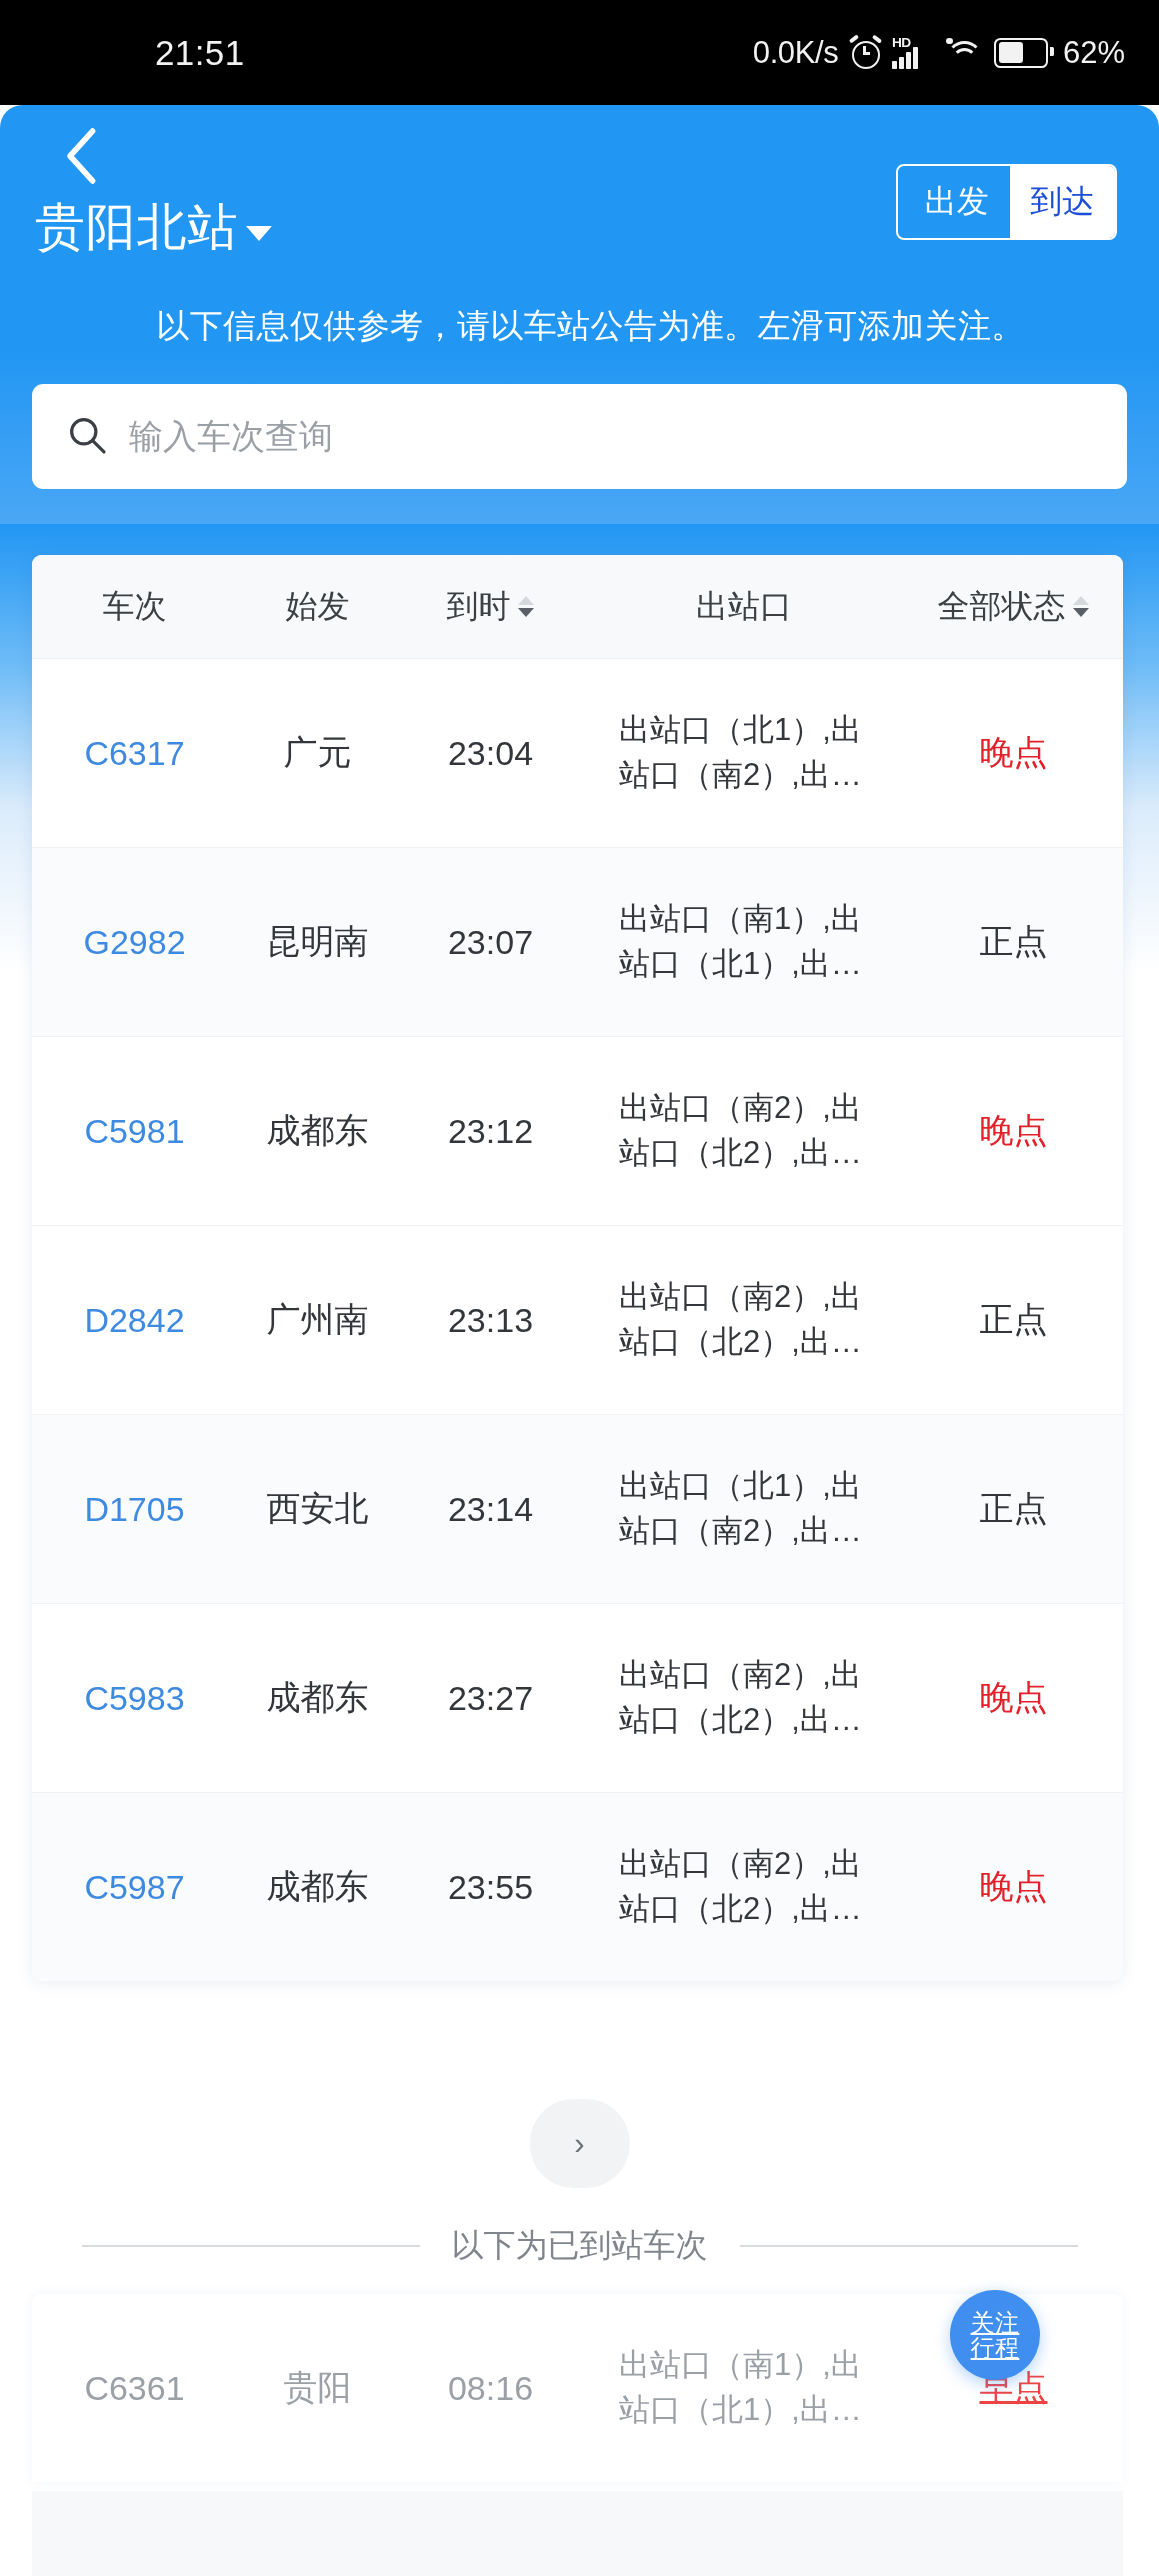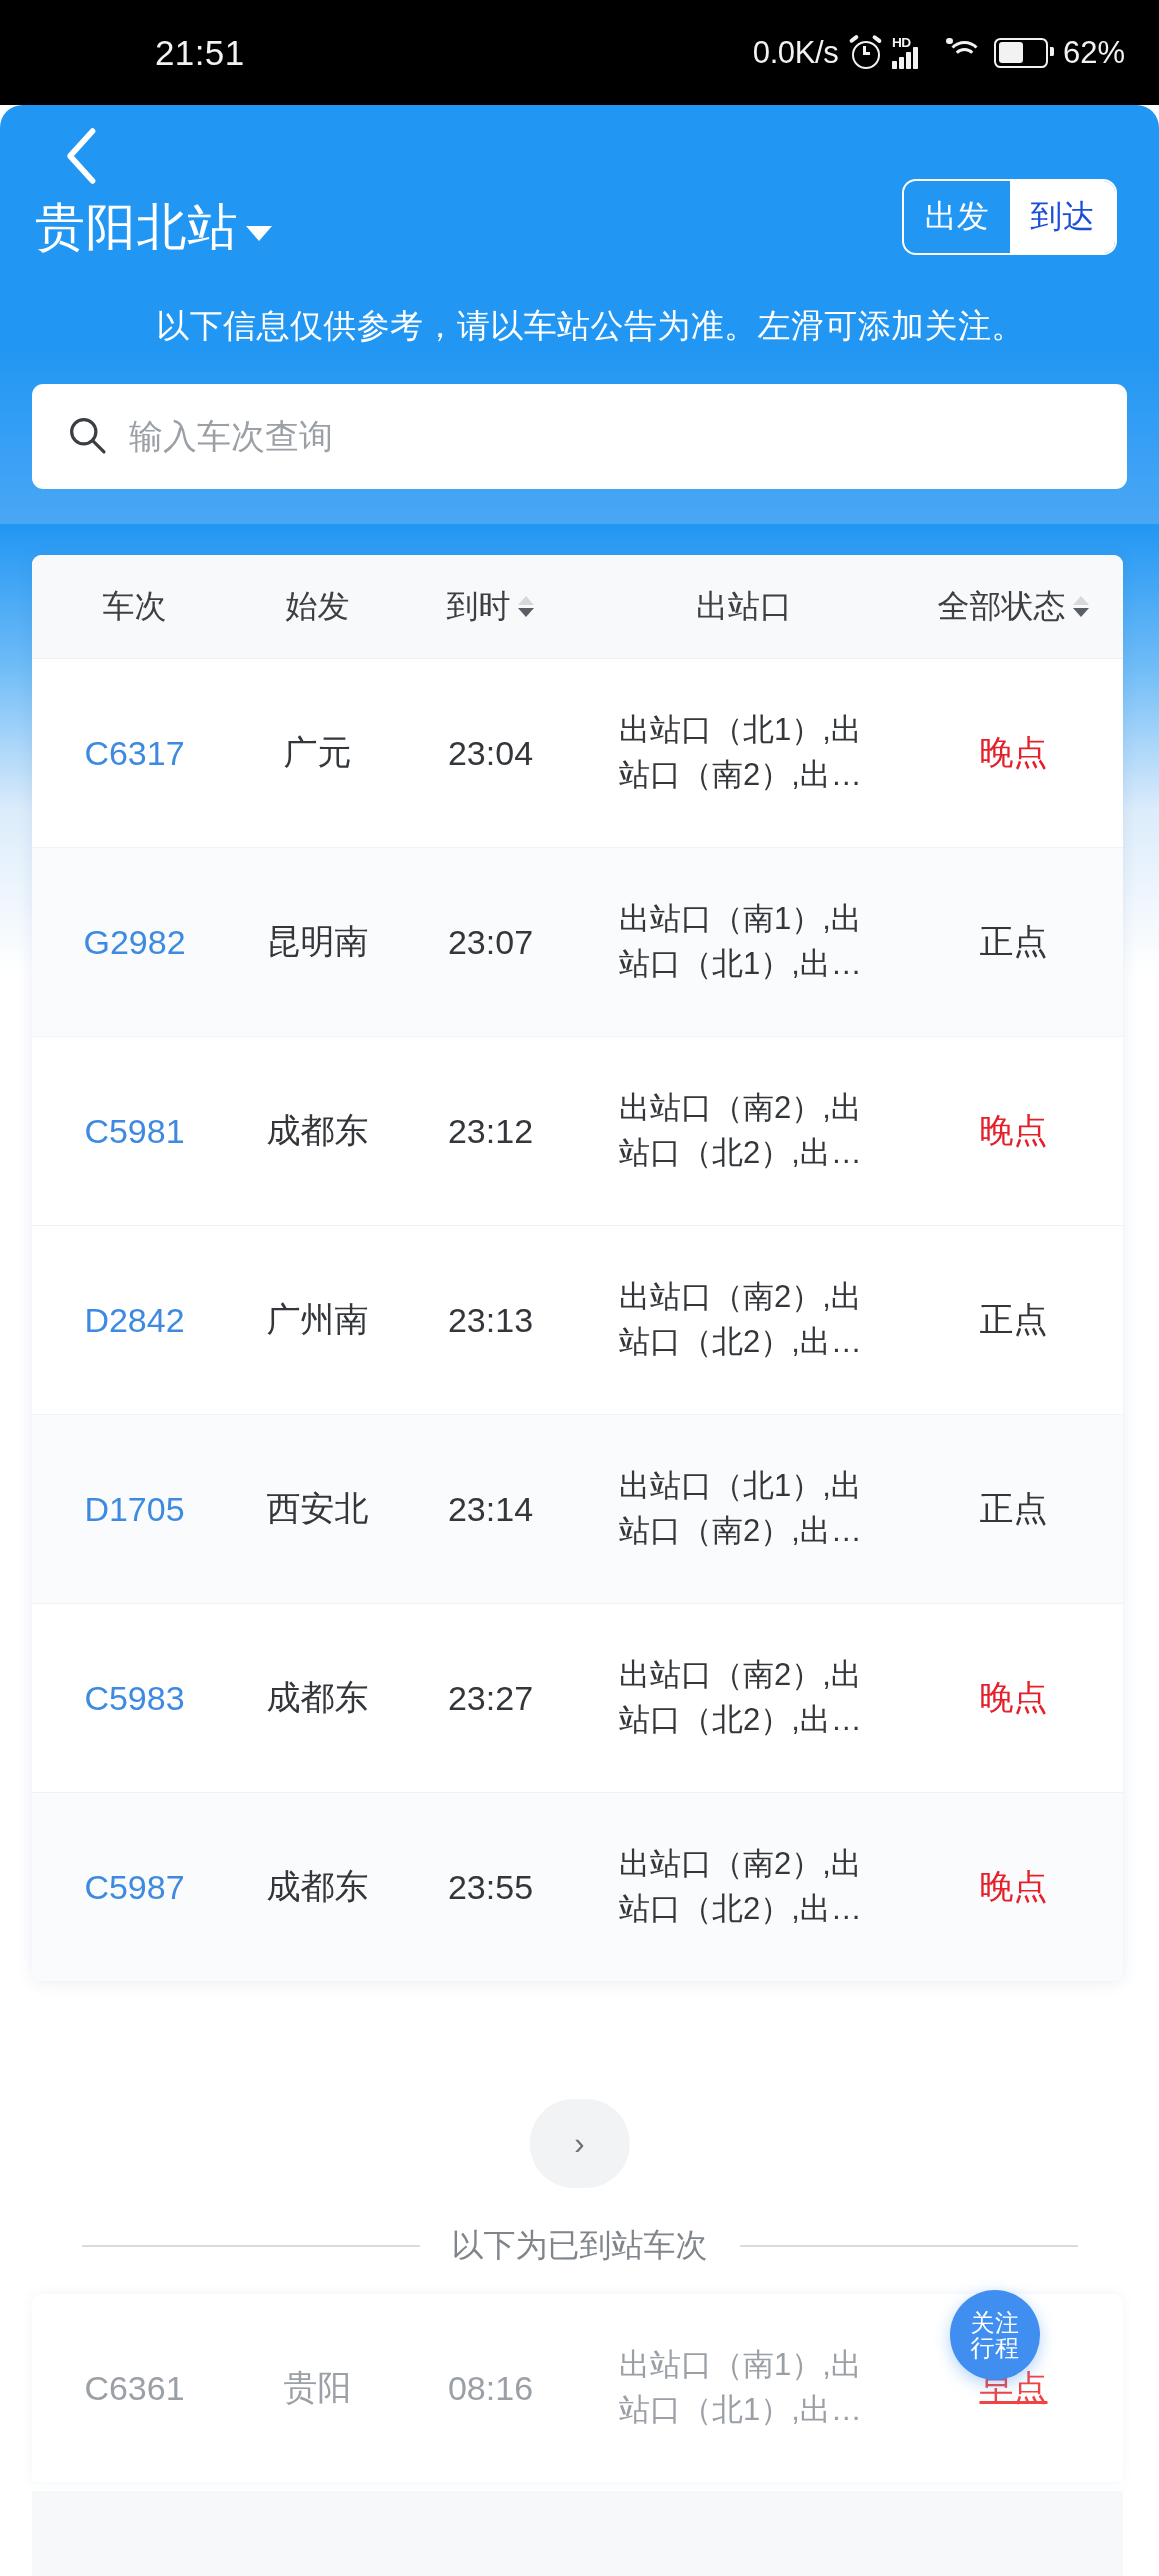--- a/index.html
+++ b/index.html
@@ -61,23 +61,23 @@
   }
   .backbtn{
     position:absolute;left:48px;top:19.3px;width:64px;height:64px;
     display:flex;align-items:center;justify-content:center;cursor:pointer;
   }
   .backbtn svg{display:block;}
   .titlerow{position:absolute;left:35px;top:97px;display:flex;align-items:center;gap:8px;}
   .title{font-size:50px;color:#fff;font-weight:400;letter-spacing:0.8px;line-height:1;}
   .caret{width:0;height:0;border-left:13.7px solid transparent;border-right:13.7px solid transparent;border-top:15.3px solid #fff;margin-top:13px;}
   .segment{
-    position:absolute;right:42px;top:74px;
-    width:211px;height:72px;border:2.4px solid #ffffff;border-radius:14px;
-    display:flex;overflow:hidden;
+    position:absolute;right:42px;top:59px;
+    width:211px;height:72px;border:2.4px solid #ffffff;border-radius:8px;
+    display:flex;overflow:hidden;padding-left:6px;
   }
   .seg{flex:1;display:flex;align-items:center;justify-content:center;font-size:32px;cursor:pointer;}
   .seg.off{color:#fff;background:transparent;}
   .seg.on{color:#1d4ed8;background:#fff;}
   .notice{
     position:absolute;left:43px;top:201px;width:1095px;
     font-size:33px;color:#fff;letter-spacing:0.4px;line-height:1.2;text-align:center;
   }
   .searchbox{
     position:absolute;left:32px;top:279px;width:1095px;height:105px;
@@ -166,21 +166,21 @@
   }
 
   
   .fab{
     position:absolute;left:950px;top:2290px;width:90px;height:90px;border-radius:50%;
     background:#3f8ef0;
     box-shadow:0 4.8px 16px rgba(63,142,240,.38);
     display:flex;flex-direction:column;align-items:center;justify-content:center;
     cursor:pointer;z-index:20;
   }
-  .fab span{font-size:24px;color:#fff;line-height:1.06;letter-spacing:0.4px;}
+  .fab span{font-size:24px;color:#fff;line-height:1.06;letter-spacing:0.4px;text-decoration:underline;}
 </style>
 </head>
 <body>
 
 <div class="phone">
 
   <div class="statusbar">
     <div class="sb-time">21:51</div>
     <div class="sb-right">
       <div class="sb-net">0.0K/s</div>

